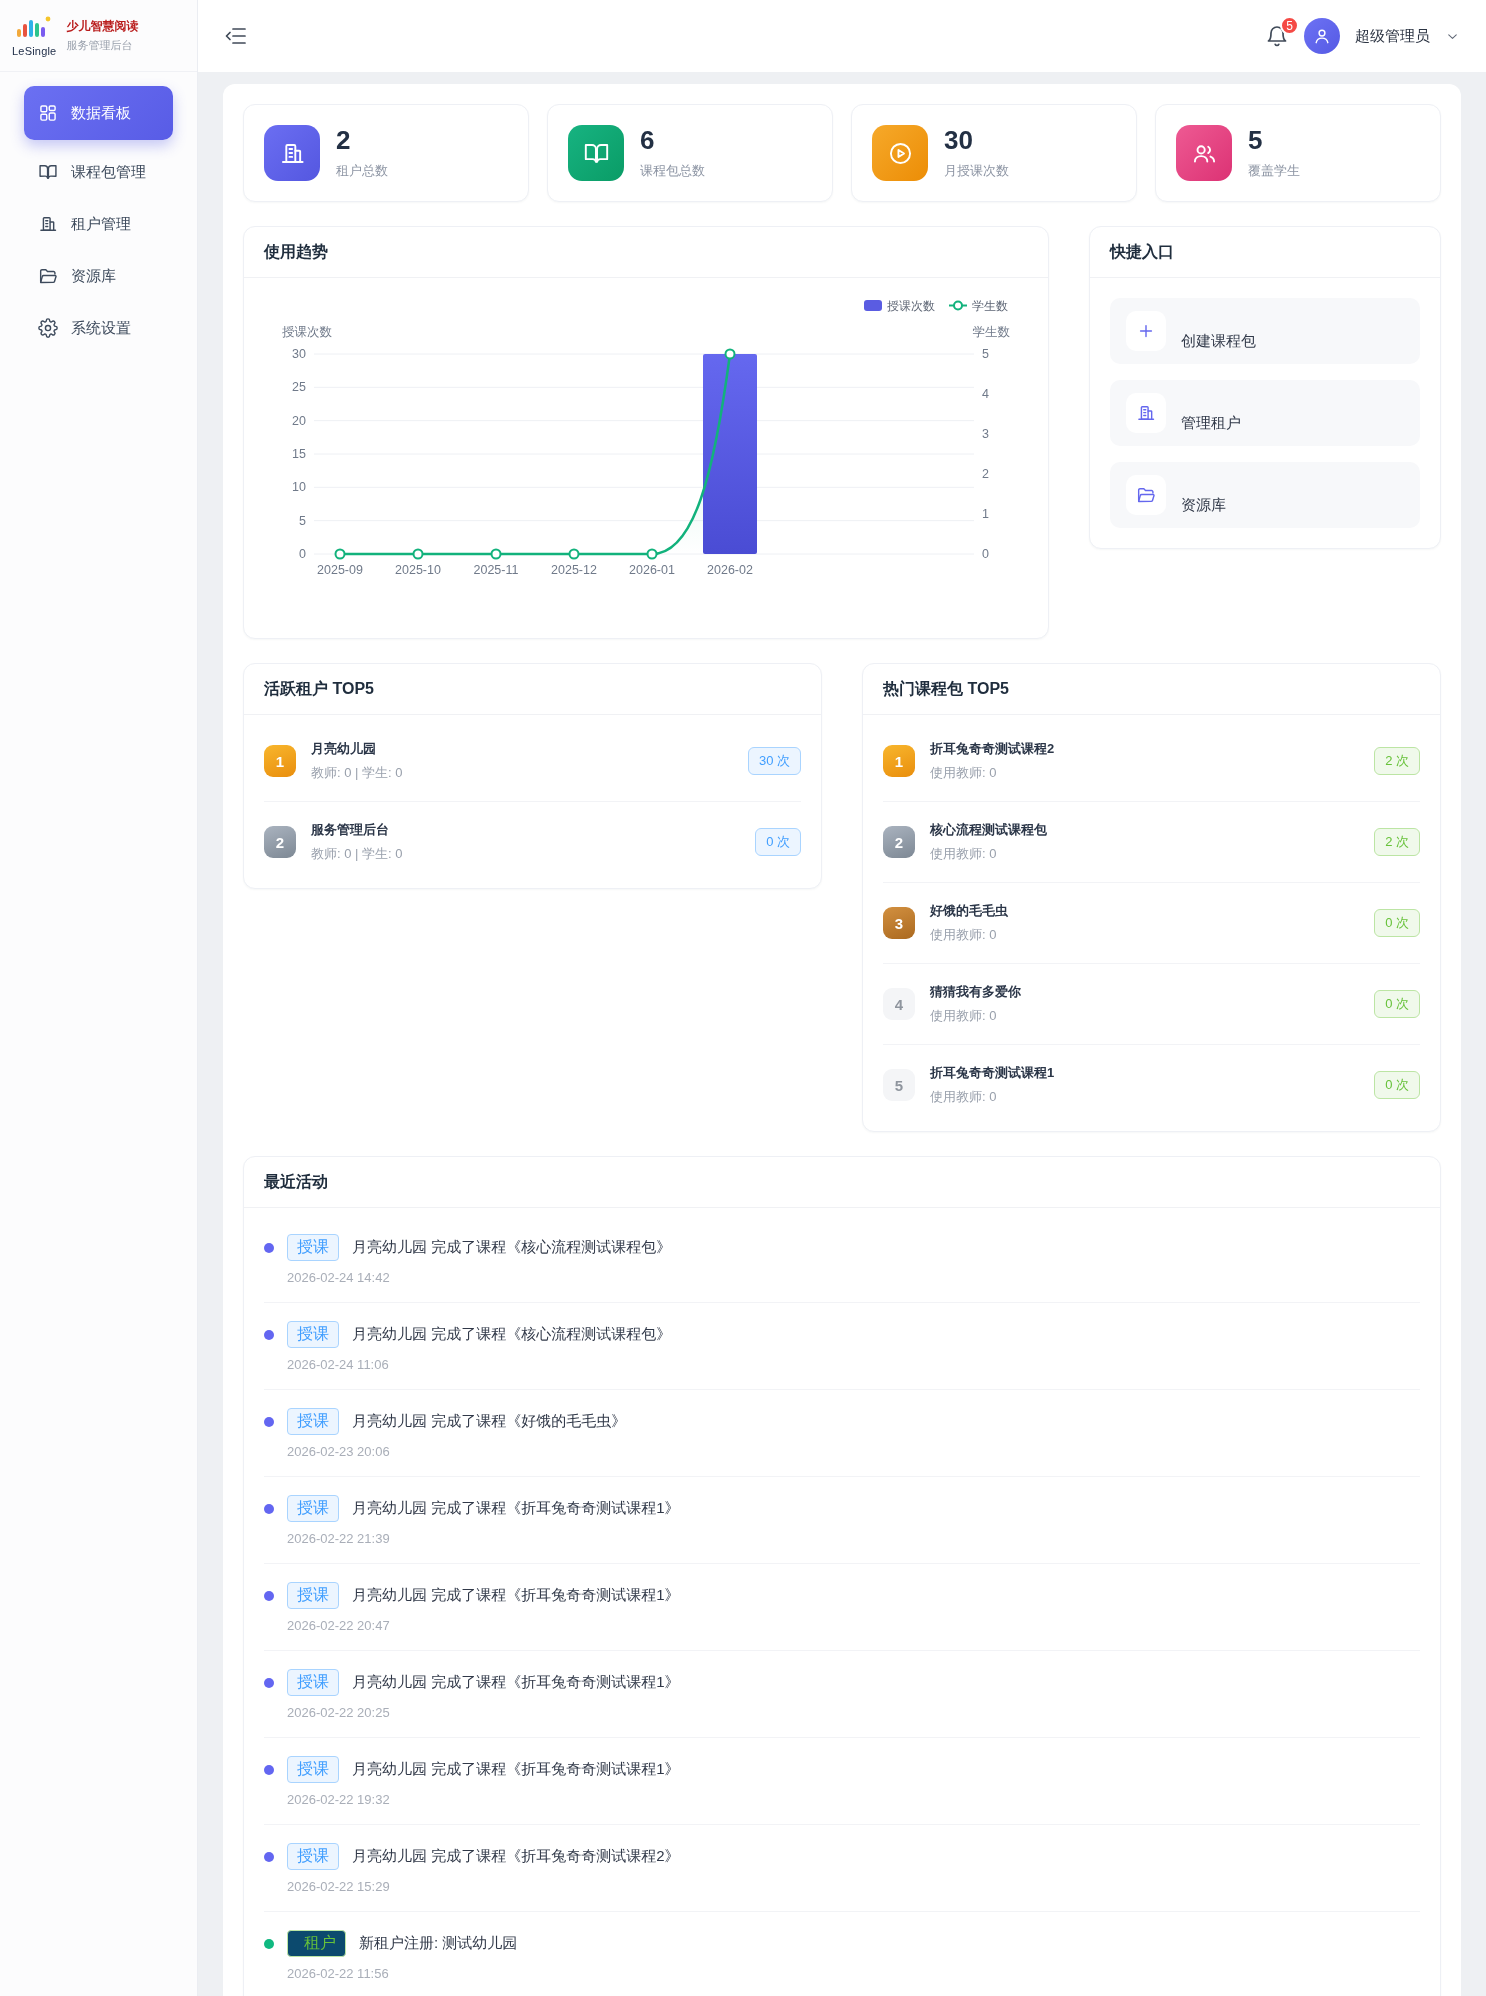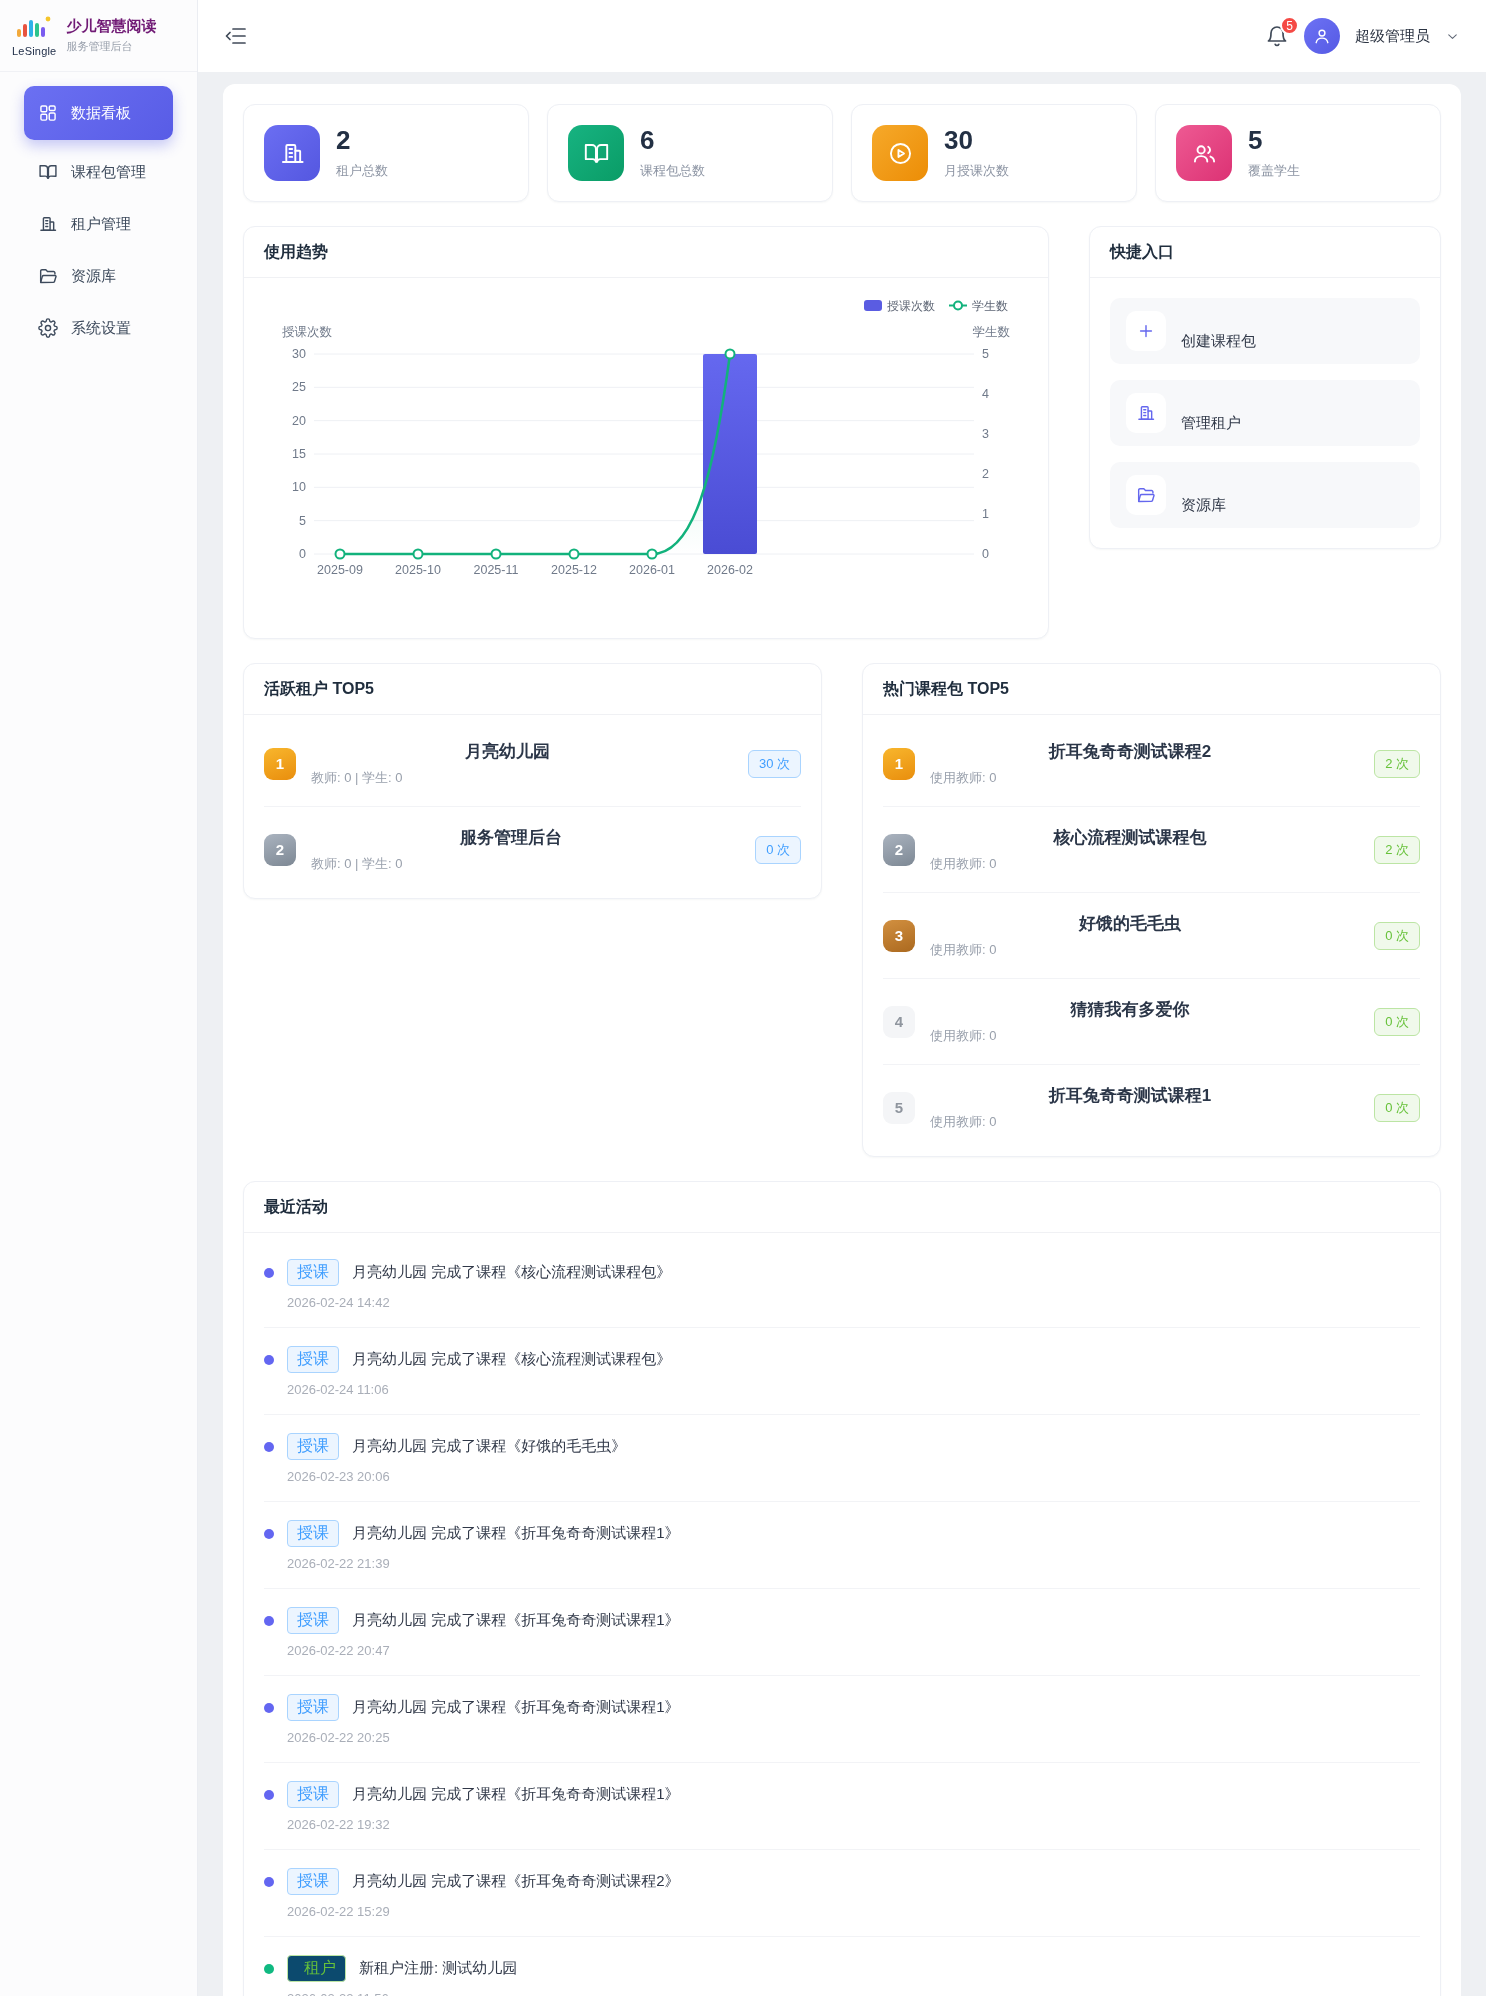--- a/index.html
+++ b/index.html
@@ -6,21 +6,21 @@
   html,body { width:1486px; height:1996px; overflow:hidden;
     font-family:"Liberation Sans","DejaVu Sans",sans-serif; background:#eef0f3; color:#303848; }
   .layout { display:flex; height:1996px; }
 
   
   .sidebar { width:198px; background:#fcfcfd; border-right:1px solid #ebedf2; flex-shrink:0; }
   .logo-area { height:72px; display:flex; align-items:center; gap:10px; padding:0 12px; border-bottom:1px solid #f0f1f5; }
   .logo-block { display:flex; flex-direction:column; align-items:center; }
   .logo-name { font-size:11px; color:#22304a; margin-top:2px; letter-spacing:.2px; }
   .brand-txt { display:flex; flex-direction:column; }
-  .brand-title { font-size:15px; font-weight:bold; color:#701a75; }
+  .brand-title { font-size:12px; font-weight:bold; color:#b91c1c; }
   .brand-sub { font-size:11px; color:#9aa1ad; margin-top:3px; }
   .menu { padding:14px 24px; }
   .menu-item { display:flex; align-items:center; gap:13px; height:48px; padding:0 14px;
     border-radius:10px; font-size:15px; color:#3d4a5c; margin-bottom:4px; cursor:pointer; }
   .menu-item.active { background:linear-gradient(135deg,#6b70f2,#585ce6); color:#fff; height:54px;
     box-shadow:0 6px 14px rgba(88,92,230,.32); margin-bottom:8px; }
   .menu-item .ic { width:20px; height:20px; display:flex; }
   .menu-item .ic svg { width:20px; height:20px; }
 
   
@@ -71,21 +71,21 @@
   .top5-list { padding:6px 20px; }
   .top5-item { display:flex; align-items:center; padding:19px 0; border-bottom:1px solid #f2f3f6; }
   .top5-item:last-child { border-bottom:none; }
   .rank { width:32px; height:32px; border-radius:9px; display:flex; align-items:center; justify-content:center;
     font-size:15px; font-weight:bold; color:#fff; margin-right:15px; flex-shrink:0; }
   .rank-1 { background:linear-gradient(160deg,#f8b62d,#e98e0d); }
   .rank-2 { background:linear-gradient(160deg,#aab3bf,#7d8894); }
   .rank-3 { background:linear-gradient(160deg,#d29040,#ab691f); }
   .rank-4, .rank-5 { background:#f4f5f7; color:#8f959e; }
   .top5-info { flex:1; min-width:0; }
-  .top5-name { font-size:17px; font-weight:bold; color:#2b3648;text-align:center; }
+  .top5-name { font-size:13px; font-weight:bold; color:#2b3648; }
   .top5-meta { font-size:13px; color:#99a0ac; margin-top:6px; }
   .count-tag { font-size:13px; padding:4px 10px; border-radius:6px; border:1px solid transparent; flex-shrink:0;margin-left:44px; }
   .tenant-card .count-tag { color:#409eff; background:#ecf5ff; border-color:#a9d4ff; }
   .package-card .count-tag { color:#67c23a; background:#f0f9eb; border-color:#bce5a4; }
 
   .activity-card { margin-top:24px; }
   .activity-list { padding:8px 20px; }
   .activity-item { padding:18px 0 17px; border-bottom:1px solid #f2f3f6; }
   .activity-item:last-child { border-bottom:none; }
   .activity-main { display:flex; align-items:center; gap:13px; }

